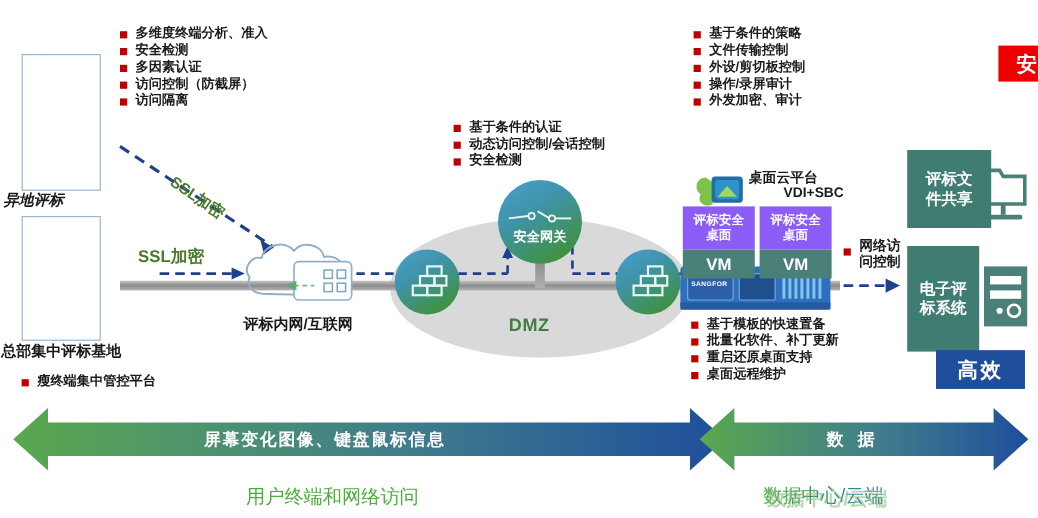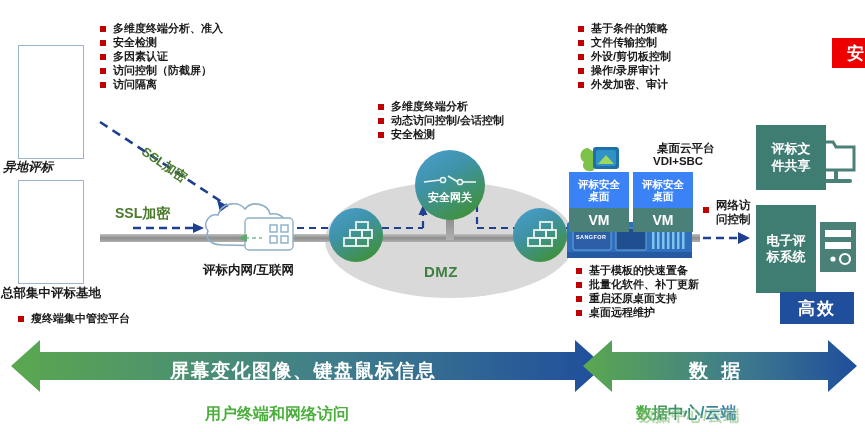--- a/index.html
+++ b/index.html
@@ -24,39 +24,39 @@
   .lbl-bold{font-weight:bold;}
 
   
   .ssl-rot{position:absolute;font-size:13px;font-weight:bold;color:#4a7a2a;
            transform:rotate(34deg);transform-origin:left top;white-space:nowrap;}
   .ssl-flat{position:absolute;font-size:14px;font-weight:bold;color:#4a7a2a;white-space:nowrap;}
   .dmz-text{position:absolute;font-size:15px;font-weight:bold;color:#3f7f3f;letter-spacing:.5px;}
   .circ-lbl{position:absolute;color:#fff;font-size:11px;font-weight:bold;text-align:center;width:100%;}
 
   
-  .vm-top{position:absolute;background:#3b82f6;color:#fff;font-size:10.5px;font-weight:bold;
+  .vm-top{position:absolute;background:#8b5cf6;color:#fff;font-size:10.5px;font-weight:bold;
           display:flex;align-items:center;justify-content:center;text-align:center;line-height:1.15;}
   .vm-bot{position:absolute;background:#4b8078;color:#fff;font-size:14px;font-weight:bold;
           display:flex;align-items:center;justify-content:center;}
 
   
   .teal{position:absolute;background:#3f7d72;color:#fff;font-size:13px;font-weight:bold;
         display:flex;align-items:center;justify-content:center;text-align:center;line-height:1.25;}
 
   
   .badge{position:absolute;display:flex;align-items:center;justify-content:center;
          color:#fff;font-weight:bold;font-size:17px;letter-spacing:2px;}
   .badge-red{background:#ef0000;}
   .badge-blue{background:#1f4e9c;border:1px solid #1f4e9c;}
 
   
-  .arr-cap{position:absolute;color:#fff;font-size:19px;font-weight:bold;letter-spacing:1.5px;
+  .arr-cap{position:absolute;color:#fff;font-size:14px;font-weight:bold;letter-spacing:1.5px;
            white-space:nowrap;}
-  .foot{position:absolute;font-size:16px;font-weight:bold;white-space:nowrap;}
+  .foot{position:absolute;font-size:16px;font-weight:normal;white-space:nowrap;}
   .foot-green{color:#4caf3d;}
 
   .ghost{position:absolute;font-size:16px;font-weight:bold;white-space:nowrap;opacity:.85;}
 
   svg{overflow:visible;}
 </style>
 </head>
 <body>
 
 <div id="stage">
@@ -298,21 +298,21 @@
     </div>
     <div class="brow">
       <span class="bsq"></span>
       <span class="btxt">访问隔离</span>
     </div>
   </div>
 
   <div class="bullets" style="left:378px;top:100px;">
     <div class="brow">
       <span class="bsq"></span>
-      <span class="btxt">多维度终端分析</span>
+      <span class="btxt">基于条件的认证</span>
     </div>
     <div class="brow">
       <span class="bsq"></span>
       <span class="btxt">动态访问控制/会话控制</span>
     </div>
     <div class="brow">
       <span class="bsq"></span>
       <span class="btxt">安全检测</span>
     </div>
   </div>
@@ -366,21 +366,21 @@
     </div>
   </div>
 
   <div class="ssl-rot" style="left:148px;top:143px;">SSL加密</div>
   <div class="ssl-flat" style="left:115px;top:205px;">SSL加密</div>
 
   <div class="lbl lbl-bold" style="left:203px;top:262px;font-size:12.5px;">评标内网/互联网</div>
   <div class="dmz-text" style="left:424px;top:263px;">DMZ</div>
   <div class="circ-lbl" style="left:415px;top:190px;width:70px;">安全网关</div>
 
-  <div class="lbl lbl-bold" style="left:624px;top:141px;font-size:11.5px;margin-left:33px;">桌面云平台</div>
+  <div class="lbl lbl-bold" style="left:624px;top:141px;font-size:11.5px;">桌面云平台</div>
   <div class="lbl lbl-bold" style="left:624px;top:155px;font-size:11.5px;margin-left:29px;">VDI+SBC</div>
 
   <div class="vm-top" style="left:569px;top:172px;width:60px;height:36px;">
     <span>
       <span>评标安全</span><br>
       <span>桌面</span>
     </span>
   </div>
   <div class="vm-top" style="left:633px;top:172px;width:60px;height:36px;">
     <span>

